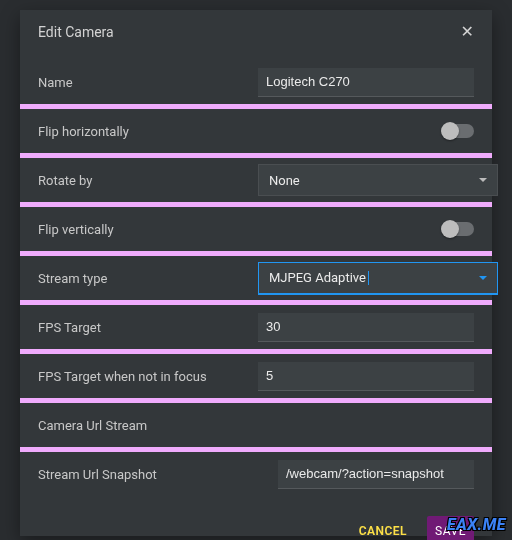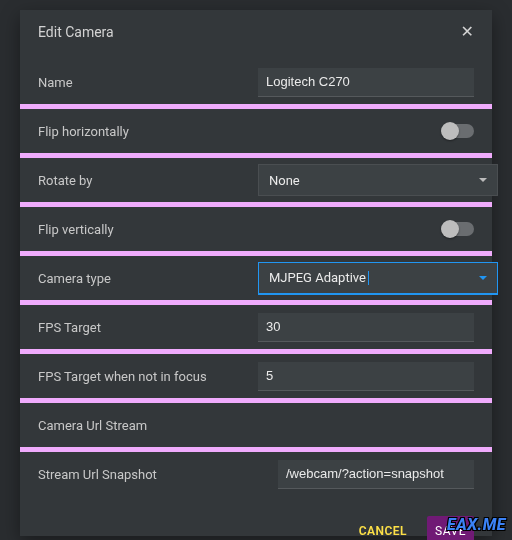--- a/index.html
+++ b/index.html
@@ -217,21 +217,21 @@
     <div class="row">
       <div class="label">Flip vertically</div>
       <div class="control">
         <div class="toggle off">
             <div class="knob"></div>
           </div>
       </div>
     </div>
 
     <div class="row">
-      <div class="label">Camera type</div>
+      <div class="label">Stream type</div>
       <div class="control left">
         <div class="select active">
           <span>MJPEG Adaptive</span>
             <span class="blink-cursor"></span>
           <span class="caret"></span>
         </div>
       </div>
     </div>
 
     <div class="row">

